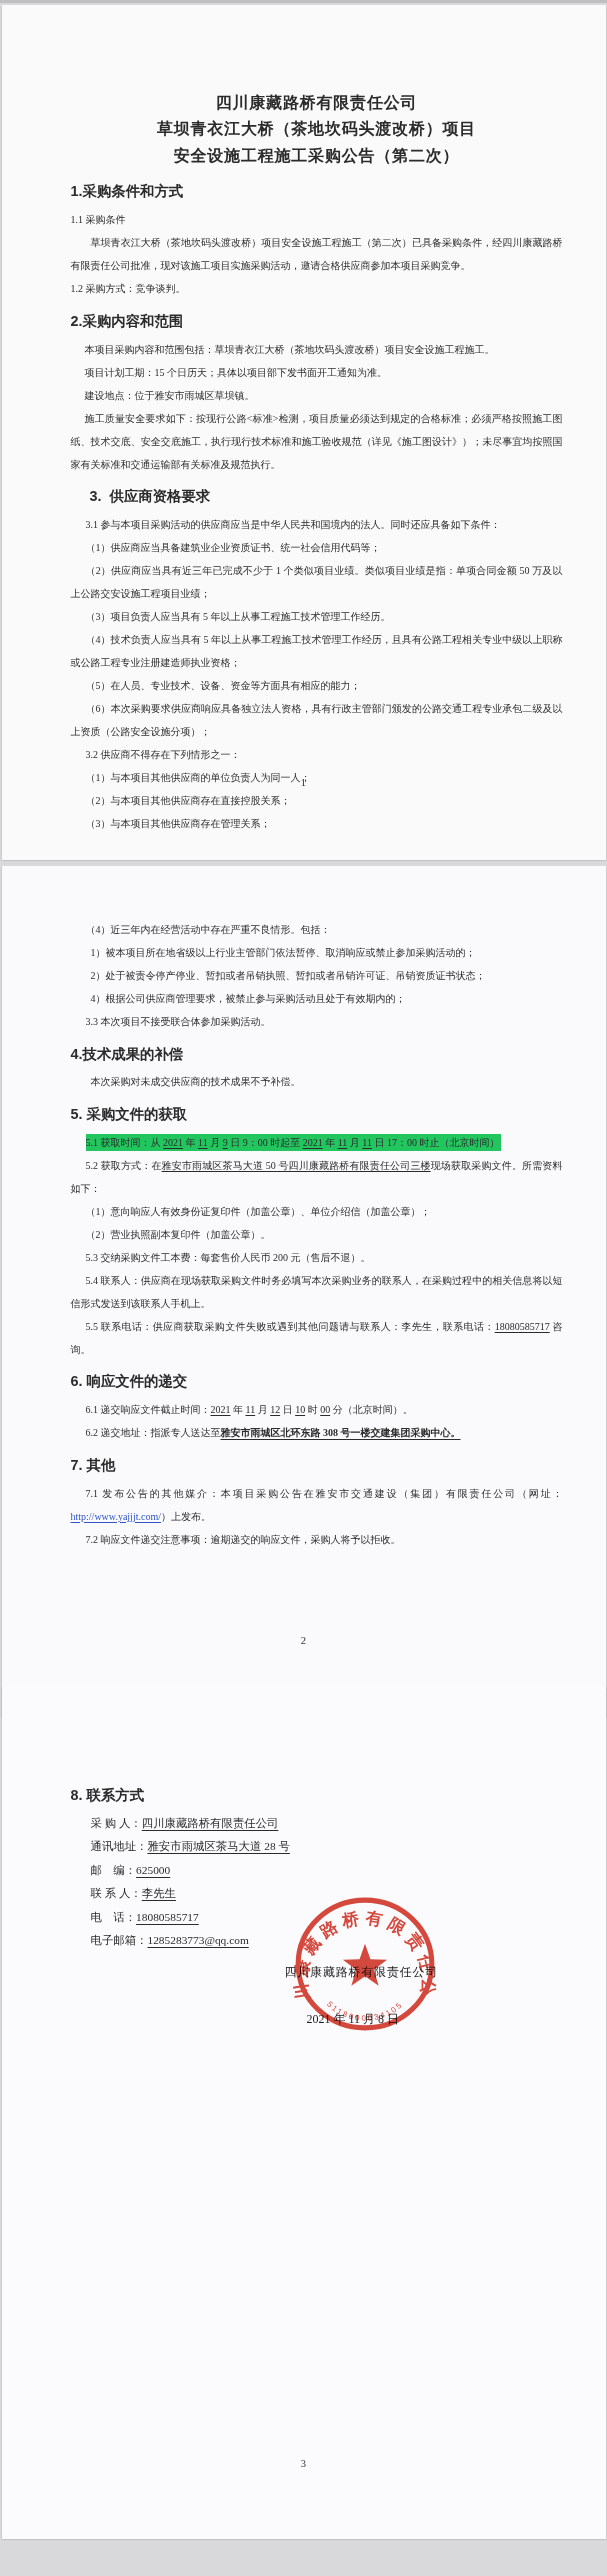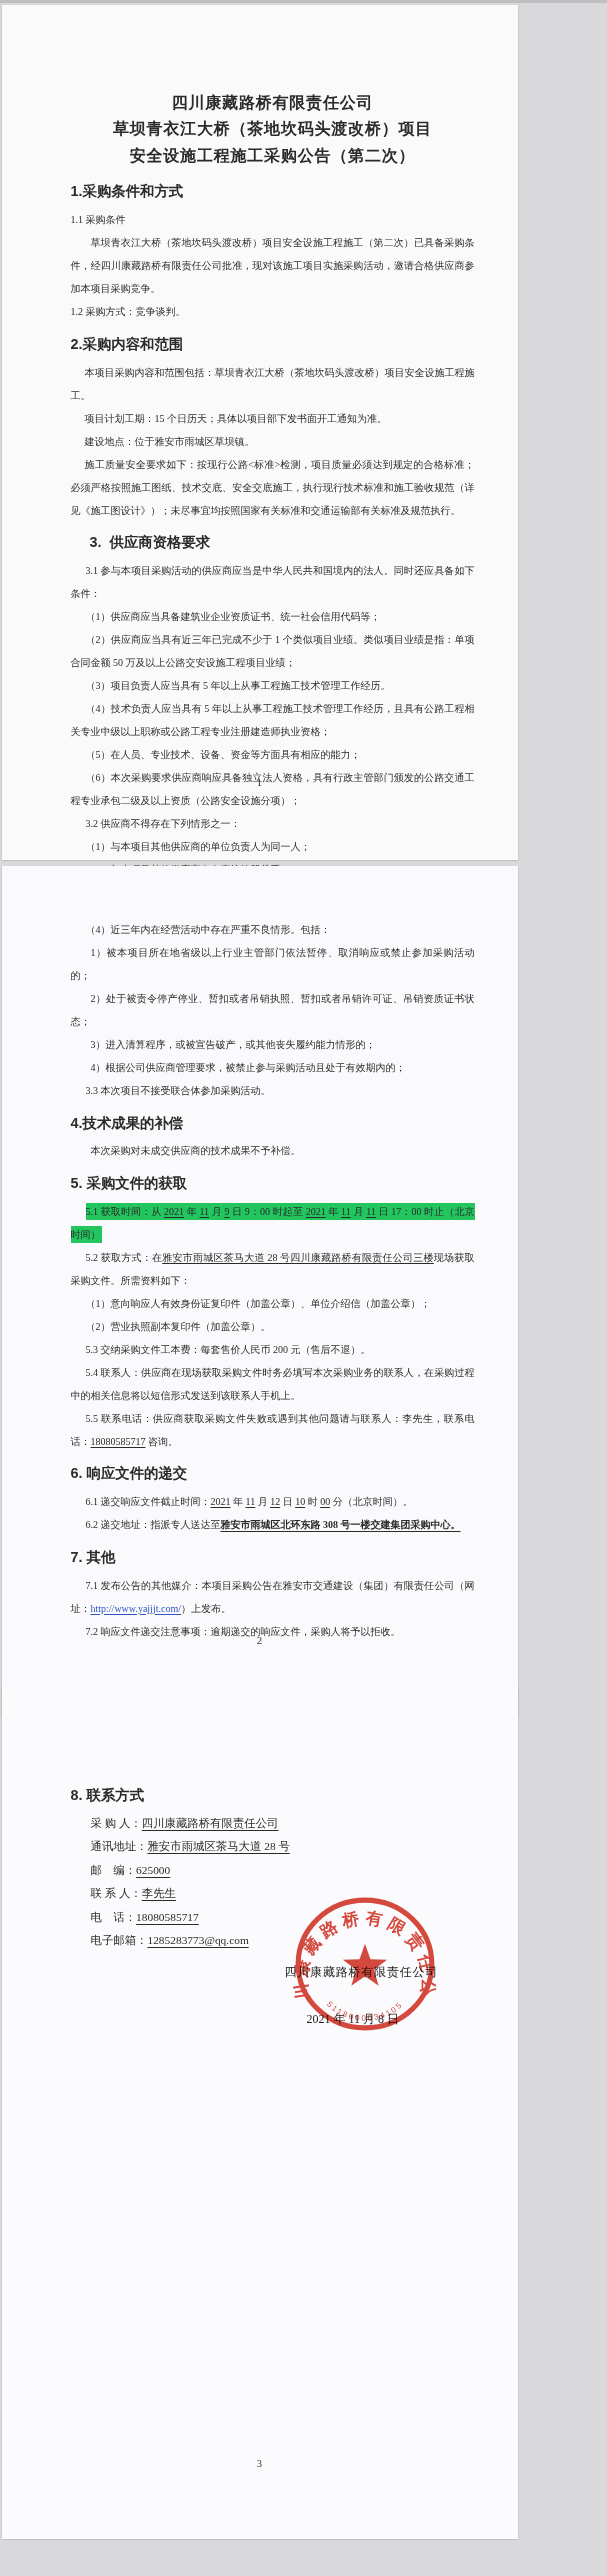--- a/index.html
+++ b/index.html
@@ -4,21 +4,21 @@
 <style>
   html,body{margin:0;padding:0;}
   body{
     width:607px;height:2576px;position:relative;
     background:#d9d9db;
     font-family:"Liberation Serif","DejaVu Serif",serif;
     color:#2b2b2b;
   }
   .top-edge{position:absolute;top:0;left:0;width:607px;height:3px;background:#bfbfc1;}
   .page{
-    position:absolute;left:1.5px;width:516px;background:#fafafa;
+    position:absolute;left:1.5px;width:604px;background:#fafafa;
     box-shadow:0 0.8px 1.5px rgba(0,0,0,.28);
   }
   #page1{top:4.6px;height:855px;background:#fafafa;}
   #page2{top:866px;height:851px;background:#faf9fc;}
   #page3{top:1686px;height:853px;background:#fbfafc;}
   .content{margin:0 43px 0 69px;position:relative;}
   #page1 .content{padding-top:85px;}
   #page2 .content{padding-top:52px;}
   #page3 .content{padding-top:87px;}
 
@@ -101,30 +101,29 @@
     <p class="body ind15">（3）与本项目其他供应商存在管理关系；</p>
   </div>
   <div class="page-num">1</div>
 </div>
 
 <div class="page" id="page2">
   <div class="content">
     <p class="body ind15">（4）近三年内在经营活动中存在严重不良情形。包括：</p>
     <p class="body ind20">1）被本项目所在地省级以上行业主管部门依法暂停、取消响应或禁止参加采购活动的；</p>
     <p class="body ind20">2）处于被责令停产停业、暂扣或者吊销执照、暂扣或者吊销许可证、吊销资质证书状态；</p>
-    <p class="body ind20">3）进入清算程序，或被宣告破产，或其他丧失履约能力情形的；</p>
     <p class="body ind20">4）根据公司供应商管理要求，被禁止参与采购活动且处于有效期内的；</p>
     <p class="body ind15">3.3 本次项目不接受联合体参加采购活动。</p>
 
     <div class="sec">4.技术成果的补偿</div>
     <p class="body ind20">本次采购对未成交供应商的技术成果不予补偿。</p>
 
     <div class="sec">5. 采购文件的获取</div>
     <p class="body ind15"><span class="hl"><span>5.1 获取时间：从 </span><span class="u">2021</span><span> 年 </span><span class="u">11</span><span> 月 </span><span class="u">9</span><span> 日 9：00 时起至 </span><span class="u">2021</span><span> 年 </span><span class="u">11</span><span> 月 </span><span class="u">11</span><span> 日 17：00 时止（北京时间）</span></span></p>
-    <p class="body ind15"><span>5.2 获取方式：在</span><span class="u">雅安市雨城区茶马大道 28 号四川康藏路桥有限责任公司三楼</span><span>现场获取采购文件。所需资料如下：</span></p>
+    <p class="body ind15"><span>5.2 获取方式：在</span><span class="u">雅安市雨城区茶马大道 50 号四川康藏路桥有限责任公司三楼</span><span>现场获取采购文件。所需资料如下：</span></p>
     <p class="body ind15">（1）意向响应人有效身份证复印件（加盖公章）、单位介绍信（加盖公章）；</p>
     <p class="body ind15">（2）营业执照副本复印件（加盖公章）。</p>
     <p class="body ind15">5.3 交纳采购文件工本费：每套售价人民币 200  元（售后不退）。</p>
     <p class="body ind15">5.4 联系人：供应商在现场获取采购文件时务必填写本次采购业务的联系人，在采购过程中的相关信息将以短信形式发送到该联系人手机上。</p>
     <p class="body ind15"><span>5.5 联系电话：供应商获取采购文件失败或遇到其他问题请与联系人：李先生，联系电话：</span><span class="u">18080585717</span><span> 咨询。</span></p>
 
     <div class="sec">6. 响应文件的递交</div>
     <p class="body ind15"><span>6.1 递交响应文件截止时间：</span><span class="u">2021</span><span> 年 </span><span class="u">11</span><span> 月 </span><span class="u">12</span><span> 日 </span><span class="u">10</span><span> 时 </span><span class="u">00</span><span> 分（北京时间）。</span></p>
     <p class="body ind15"><span>6.2 递交地址：指派专人送达至</span><span class="bu">雅安市雨城区北环东路 308 号一楼交建集团采购中心。</span></p>
 

